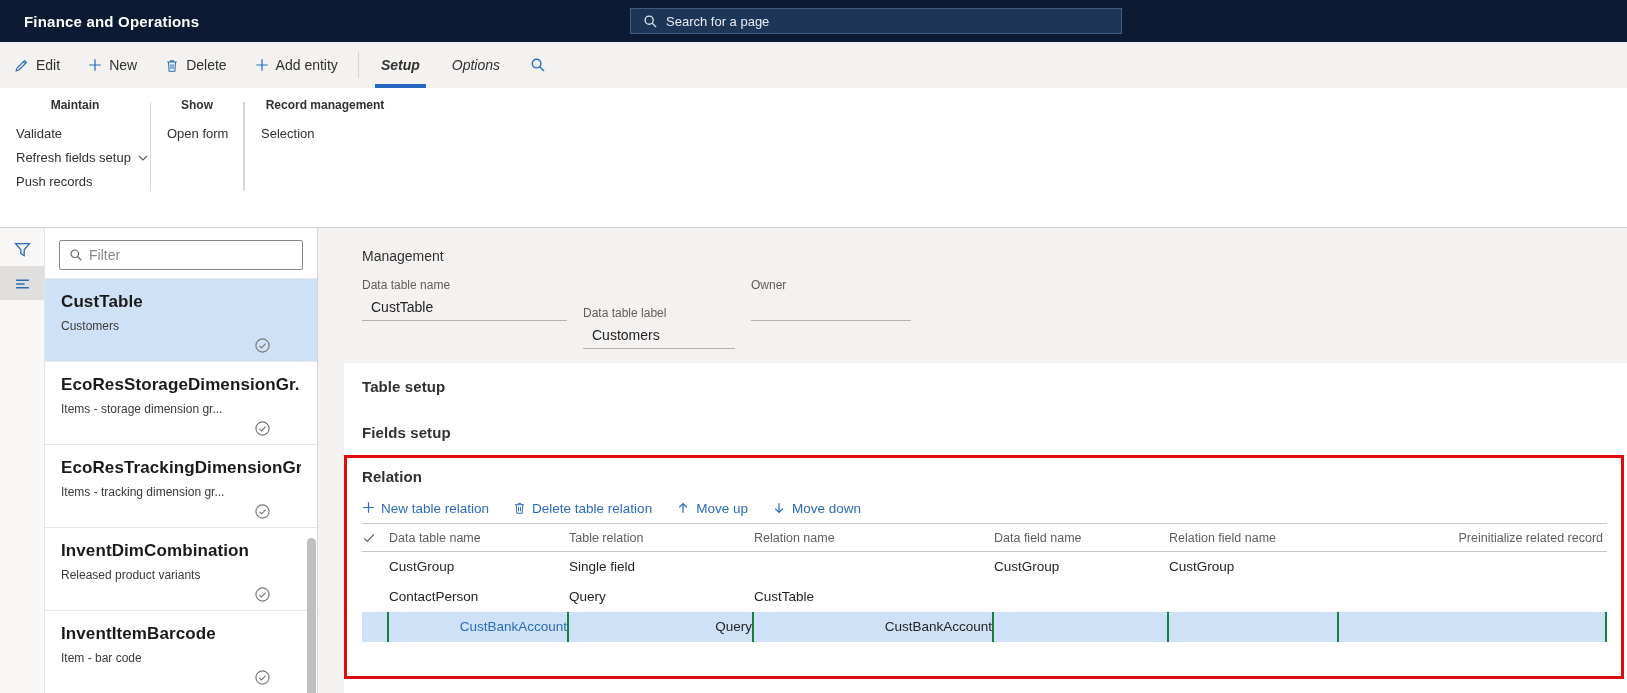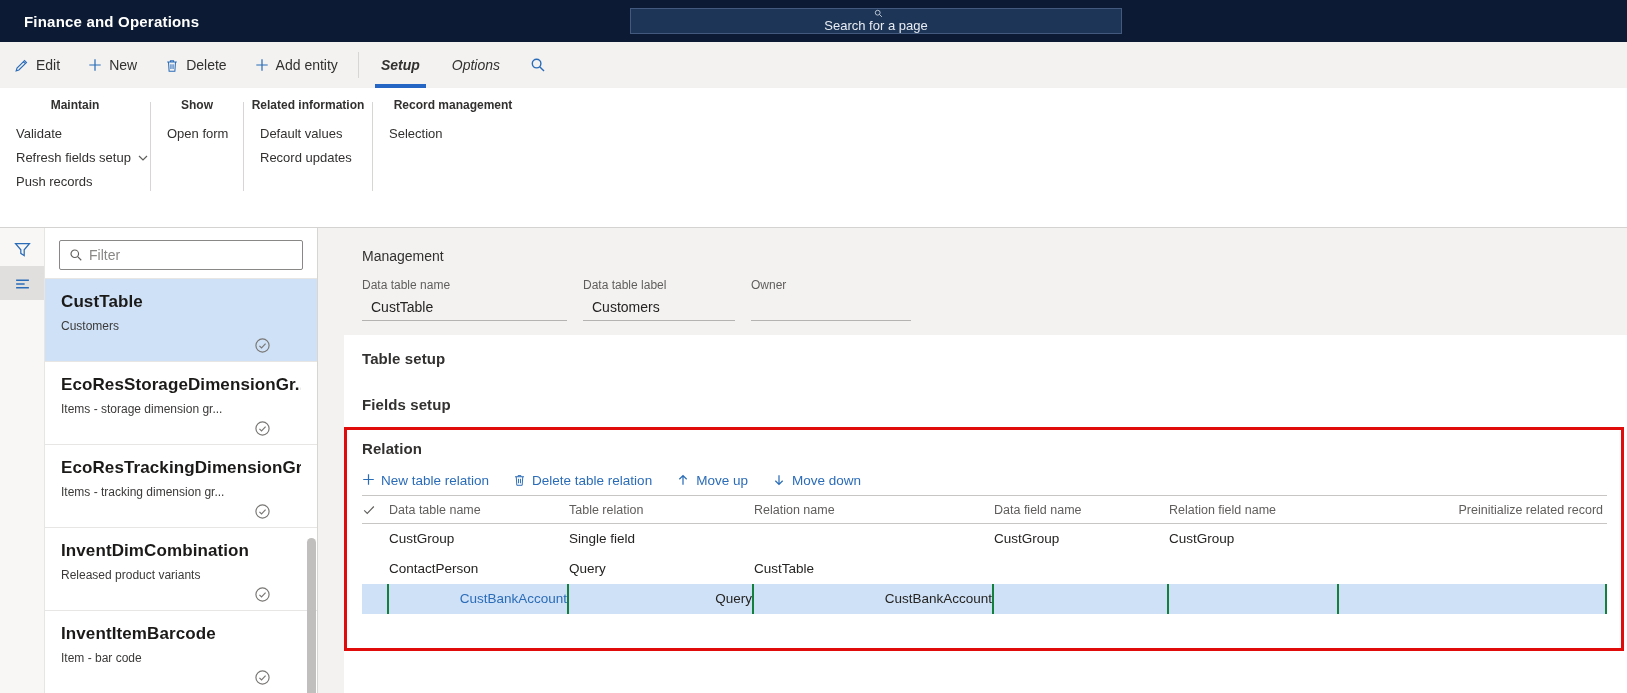--- a/index.html
+++ b/index.html
@@ -12,21 +12,21 @@
   }
   *{box-sizing:border-box;margin:0;padding:0;}
   body{font-family:"Liberation Sans","DejaVu Sans",sans-serif;background:#fff;}
   #app{width:1627px;height:693px;position:relative;overflow:hidden;background:var(--bg-gray);}
 
   
   .topbar{height:42px;background:var(--navy);display:flex;align-items:center;position:relative;}
   .topbar-title{color:#fff;font-weight:bold;font-size:15px;margin-left:24px;letter-spacing:.2px;}
   .topbar-search{position:absolute;left:630px;top:8px;width:492px;height:26px;
     background:var(--navy-search);border:1px solid var(--navy-border);display:flex;align-items:center;
-    color:#e8ecf2;font-size:13px;cursor:text;flex-direction:column;}
+    color:#e8ecf2;font-size:13px;cursor:text;}
   .topbar-search svg{margin:0 8px 0 12px;}
   
   .actionbar{height:46px;background:var(--bg-gray);display:flex;align-items:stretch;font-size:14px;color:var(--txt2);}
   .ab-btn{display:flex;align-items:center;gap:7px;padding:0 14px;cursor:pointer;}
   .ab-btn svg{color:var(--accent);}
   .ab-sep{width:1px;background:#d8d6d4;margin:10px 6px;}
   .ab-tab{display:flex;align-items:center;padding:0 16px;cursor:pointer;position:relative;font-style:italic;}
   .ab-tab.active{font-weight:bold;}
   .ab-tab.active:after{content:"";position:absolute;left:10px;right:10px;bottom:0;height:4px;background:var(--accent-strong);}
   .ab-search{display:flex;align-items:center;padding:0 14px;color:var(--accent);cursor:pointer;}
@@ -61,21 +61,21 @@
   .si-check{position:absolute;right:46px;bottom:7px;color:#797775;}
   .side-scroll{position:absolute;right:1px;top:310px;width:9px;height:170px;background:#c1bfbd;border-radius:5px;}
 
   
   .main{flex:1;background:var(--bg-gray);padding:12px 0 0 26px;display:flex;flex-direction:column;overflow:hidden;}
   .mgmt-title{font-size:14px;color:var(--txt2);margin:8px 0 14px 18px;}
   .mgmt-fields{display:flex;gap:16px;margin-left:18px;margin-bottom:14px;}
   .field .flabel{font-size:12px;color:var(--txt-muted);margin-bottom:5px;}
   .field .fvalue{font-size:14px;color:var(--txt);padding:2px 0 4px 9px;border-bottom:1px solid var(--underline);min-height:24px;cursor:text;}
   .mgmt-fields .field:nth-of-type(1){width:205px;}
-  .mgmt-fields .field:nth-of-type(2){width:152px;}
+  .mgmt-fields .field:nth-of-type(2){width:152px;margin-top:28px;}
   .mgmt-fields .field:nth-of-type(3){width:160px;}
 
   .section-card{background:var(--card-white);height:46px;display:flex;align-items:center;padding-left:18px;
     font-size:15px;font-weight:bold;color:var(--txt2);cursor:pointer;letter-spacing:.1px;}
 
   .relation-card{background:var(--card-white);flex:1;position:relative;padding:0 20px 0 18px;}
   .red-annotation{position:absolute;left:0;right:3px;top:0;height:224px;border:3px solid var(--red);pointer-events:none;z-index:6;}
   .rel-title{font-size:15px;font-weight:bold;color:var(--txt2);padding-top:13px;letter-spacing:.1px;}
   .rel-toolbar{display:flex;gap:24px;margin-top:16px;font-size:13.5px;color:var(--accent);}
   .rel-link{display:flex;align-items:flex-start;gap:6px;cursor:pointer;white-space:nowrap;}
@@ -176,32 +176,20 @@
     <div class="rgroup rg-show">
       <div class="rtitle">Show</div>
       <div class="ritems">
 
       <div class="ritem">
             <span>Open form</span>
           </div>
         </div>
     </div>
     <div class="rsep"></div>
-    <div class="rgroup rg-related">
-      <div class="rtitle">Related information</div>
-      <div class="ritems">
-
-      <div class="ritem">
-            <span>Default values</span>
-          </div>
-          <div class="ritem">
-            <span>Record updates</span>
-          </div>
-        </div>
-    </div>
     <div class="rsep"></div>
     <div class="rgroup rg-record">
       <div class="rtitle">Record management</div>
       <div class="ritems">
 
       <div class="ritem">
             <span>Selection</span>
           </div>
         </div>
     </div>

